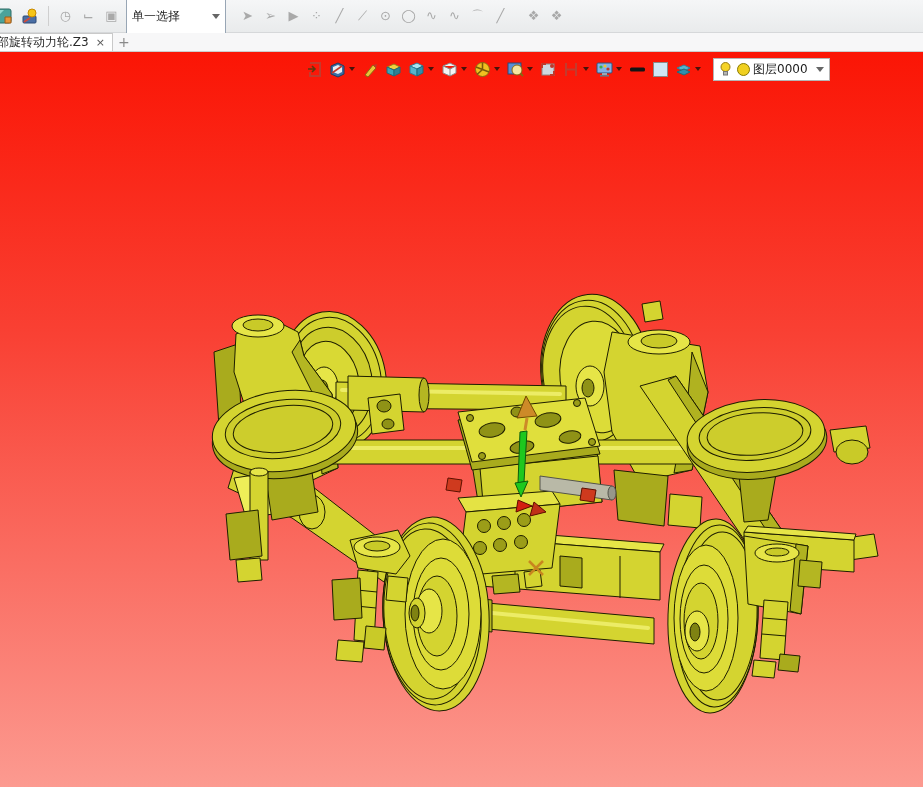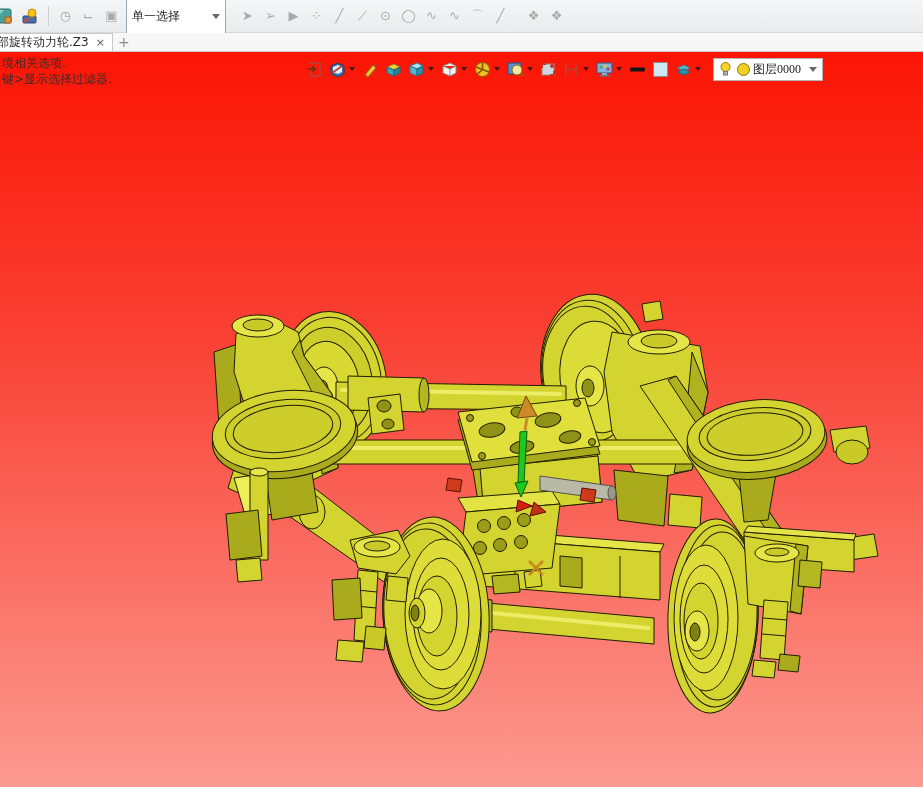--- a/index.html
+++ b/index.html
@@ -36,21 +36,21 @@
     background:linear-gradient(180deg,#fb1505 0%,#f94033 38%,#fa6e63 70%,#fc9a90 100%);
     overflow:hidden;}
   .status{position:absolute;top:3px;left:2px;color:#3b2b28;font-size:12px;line-height:16px;}
   .vtb{position:absolute;top:5px;left:303px;height:24px;display:flex;align-items:center;}
   .vi{width:19px;height:19px;margin:0 2px;flex:0 0 auto;}
   .vi svg{display:block;}
   .vcar{width:0;height:0;border-left:3.5px solid transparent;border-right:3.5px solid transparent;
         border-top:4px solid #47120a;margin:0 4px 0 0;flex:0 0 auto;}
   .lcombo{display:flex;align-items:center;background:#fff;border:1px solid #b5b5b5;
     height:21px;padding:0 5px;margin-left:8px;font-size:12px;color:#1d1d1d;flex:0 0 auto;}
-  .lcombo .txt{margin:0 8px 0 2px;white-space:nowrap;font-family:Liberation Serif, serif;}
+  .lcombo .txt{margin:0 8px 0 2px;white-space:nowrap;}
   .model{position:absolute;top:0;left:0;}
 </style>
 </head>
 <body>
 
 <div class="toolbar">
   <span class="ci" style="margin-left:-6px">
     <svg width="20" height="20">
         <rect x="2" y="3" width="15" height="14" rx="2" fill="#4aa39b" stroke="#2d6a64"></rect>
         <path d="M3 4 L10 4 L3 11 Z" fill="#8fd8cf"></path>
@@ -91,24 +91,20 @@
 <div class="tabbar">
   <div class="tab">
     <span>部旋转动力轮.Z3</span>
     <span class="close">×</span>
   </div>
   <span class="newtab">+</span>
 </div>
 
 <div class="viewport">
 
-  <div class="status">
-    <div>境相关选项.</div>
-    <div>键&gt;显示选择过滤器.</div>
-  </div>
 
   <div class="vtb">
     <span class="vi">
       <svg width="19" height="19">
           <path d="M5 3 H15 V16 H5 V12" fill="none" stroke="#c23b2e" stroke-width="2"></path>
           <path d="M3 9 L10 9 M7 6 L10 9 L7 12" stroke="#5a3a10" stroke-width="1.6" fill="none"></path>
         </svg>
     </span>
     <span class="vi">
       <svg width="19" height="19">

